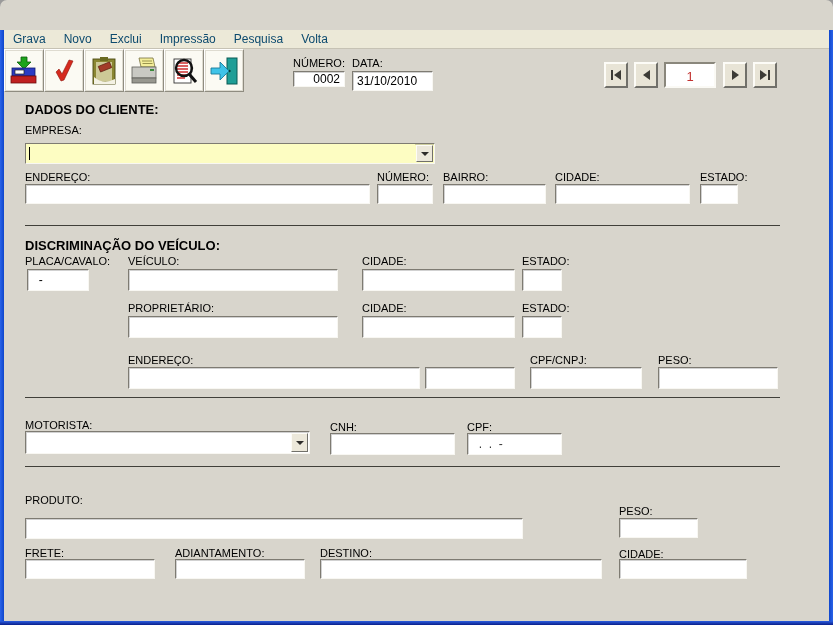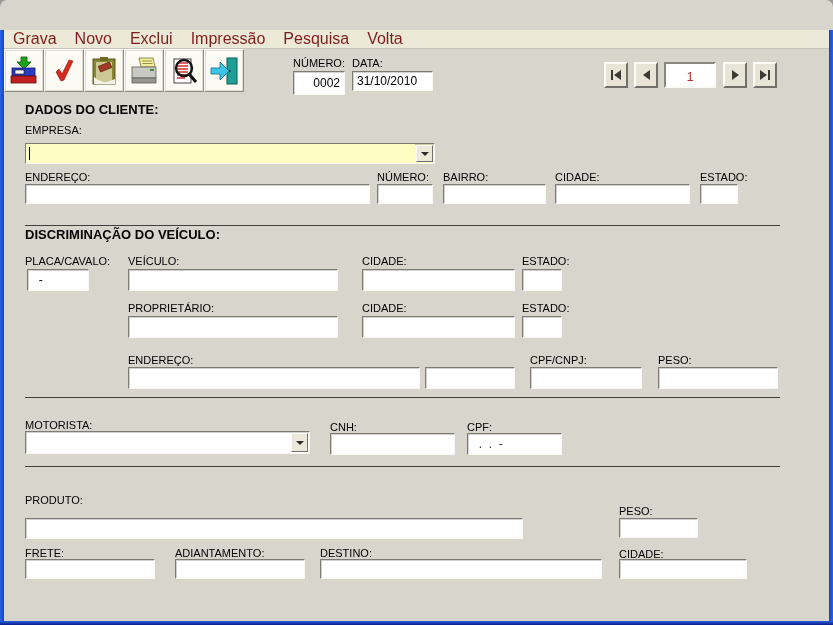--- a/index.html
+++ b/index.html
@@ -24,21 +24,21 @@
     box-shadow:inset 0 0 2px rgba(255,255,255,.5);
   }
   .border-l{position:absolute;left:0;top:30px;width:4px;height:591px;background:linear-gradient(90deg,#2a63e8,#0f46cc);}
   .border-r{position:absolute;right:0;top:30px;width:4px;height:591px;background:linear-gradient(90deg,#0f46cc,#2a63e8);}
   .border-b{position:absolute;left:0;top:621px;width:833px;height:4px;background:linear-gradient(180deg,#2a5de0,#0a1f8a);}
   
   .menubar{
     position:absolute;left:4px;top:30px;width:825px;height:19px;background:#ece9d8;
     display:flex;align-items:center;border-bottom:1px solid #c6c2b4;
   }
-  .menu-item{font-size:16px;color:#7f1d1d;padding:0 9px;cursor:default;}
+  .menu-item{font-size:12px;color:#0c4a6e;padding:0 9px;cursor:default;}
   
   .toolbar{position:absolute;left:4px;top:49px;display:flex;}
   .tb{
     width:40px;height:43px;background:#fbfaf3;display:flex;align-items:center;justify-content:center;
     border-top:1px solid #fff;border-left:1px solid #fff;
     border-right:1px solid #8f8c80;border-bottom:1px solid #8f8c80;
     box-shadow:inset 0 0 0 1px #dedbd0;
   }
   
   .lbl{position:absolute;font-size:11px;color:#000;white-space:nowrap;text-align:right;}
@@ -143,21 +143,21 @@
     <div class="tb">
       <svg width="32" height="32" viewBox="0 0 32 32">
         <rect x="19" y="3" width="10" height="26" fill="#1f9e96" stroke="#0a5a55" stroke-width="1"></rect>
         <circle cx="21.5" cy="16" r="1.2" fill="#053c38"></circle>
         <path d="M3 13 h9 v-6 l9 9 -9 9 v-6 h-9 z" fill="#3ec3e8" stroke="#1a7a9a" stroke-width=".9"></path>
       </svg>
     </div>
   </div>
 
   <span class="lbl" style="left:293px;top:57px">NÚMERO:</span>
-  <input class="tf num-right" style="left: 293px; top: 71px; width: 52px; height: 24px;" value="0002">
+  <input class="tf num-right" style="left: 293px; top: 71px; width: 52px; height: 16px;" value="0002">
   <span class="lbl" style="left:352px;top:57px">DATA:</span>
   <input class="tf" style="left: 352px; top: 71px; width: 81px; height: 20px;" value="31/10/2010">
 
   <div class="nav-btn" style="left:604px;top:62px">
     <span class="vbar"></span>
       <span class="tri-l"></span>
   </div>
   <div class="nav-btn" style="left:634px;top:62px">
     <span class="tri-l"></span>
   </div>
@@ -185,21 +185,21 @@
   <span class="lbl" style="left:377px;top:171px">NÚMERO:</span>
   <input class="tf" style="left: 377px; top: 184px; width: 56px; height: 20px;">
   <span class="lbl" style="left:443px;top:171px">BAIRRO:</span>
   <input class="tf" style="left: 443px; top: 184px; width: 103px; height: 20px;">
   <span class="lbl" style="left:555px;top:171px">CIDADE:</span>
   <input class="tf" style="left: 555px; top: 184px; width: 135px; height: 20px;">
   <span class="lbl" style="left:700px;top:171px">ESTADO:</span>
   <input class="tf" style="left: 700px; top: 184px; width: 38px; height: 20px;">
 
   <div class="hr" style="top:225px"></div>
-  <span class="sect" style="left:25px;top:227px">DISCRIMINAÇÃO DO VEÍCULO:</span>
+  <span class="sect" style="left:25px;top:238px">DISCRIMINAÇÃO DO VEÍCULO:</span>
 
   <span class="lbl" style="left:25px;top:255px">PLACA/CAVALO:</span>
   <input class="tf" style="left: 27px; top: 269px; width: 62px; height: 22px;" value="  -">
   <span class="lbl" style="left:128px;top:255px">VEÍCULO:</span>
   <input class="tf" style="left: 128px; top: 269px; width: 210px; height: 22px;">
   <span class="lbl" style="left:362px;top:255px">CIDADE:</span>
   <input class="tf" style="left: 362px; top: 269px; width: 153px; height: 22px;">
   <span class="lbl" style="left:522px;top:255px">ESTADO:</span>
   <input class="tf" style="left: 522px; top: 269px; width: 40px; height: 22px;">
 

